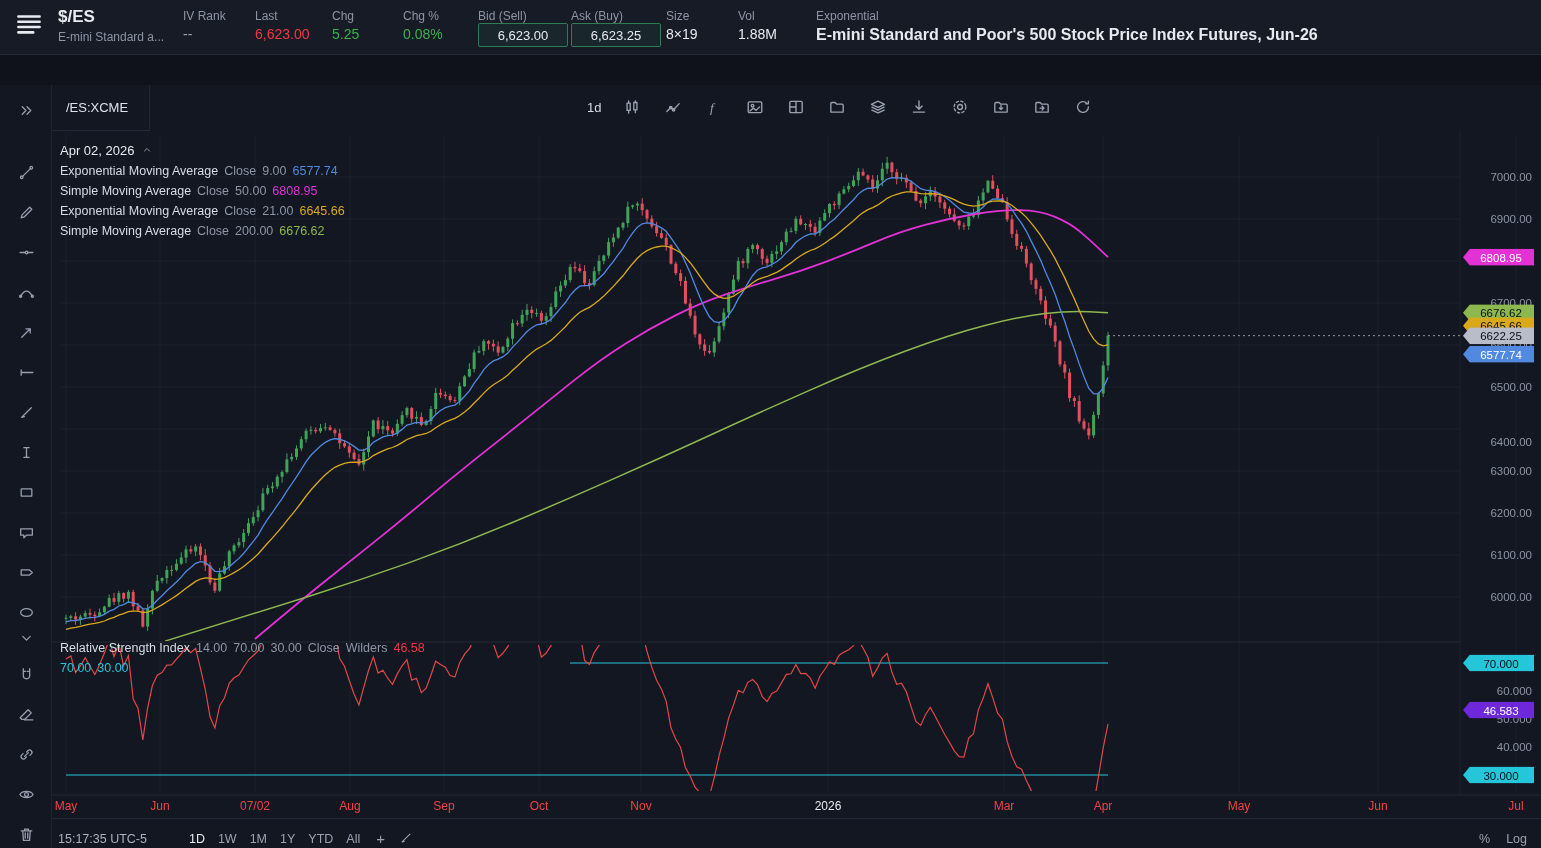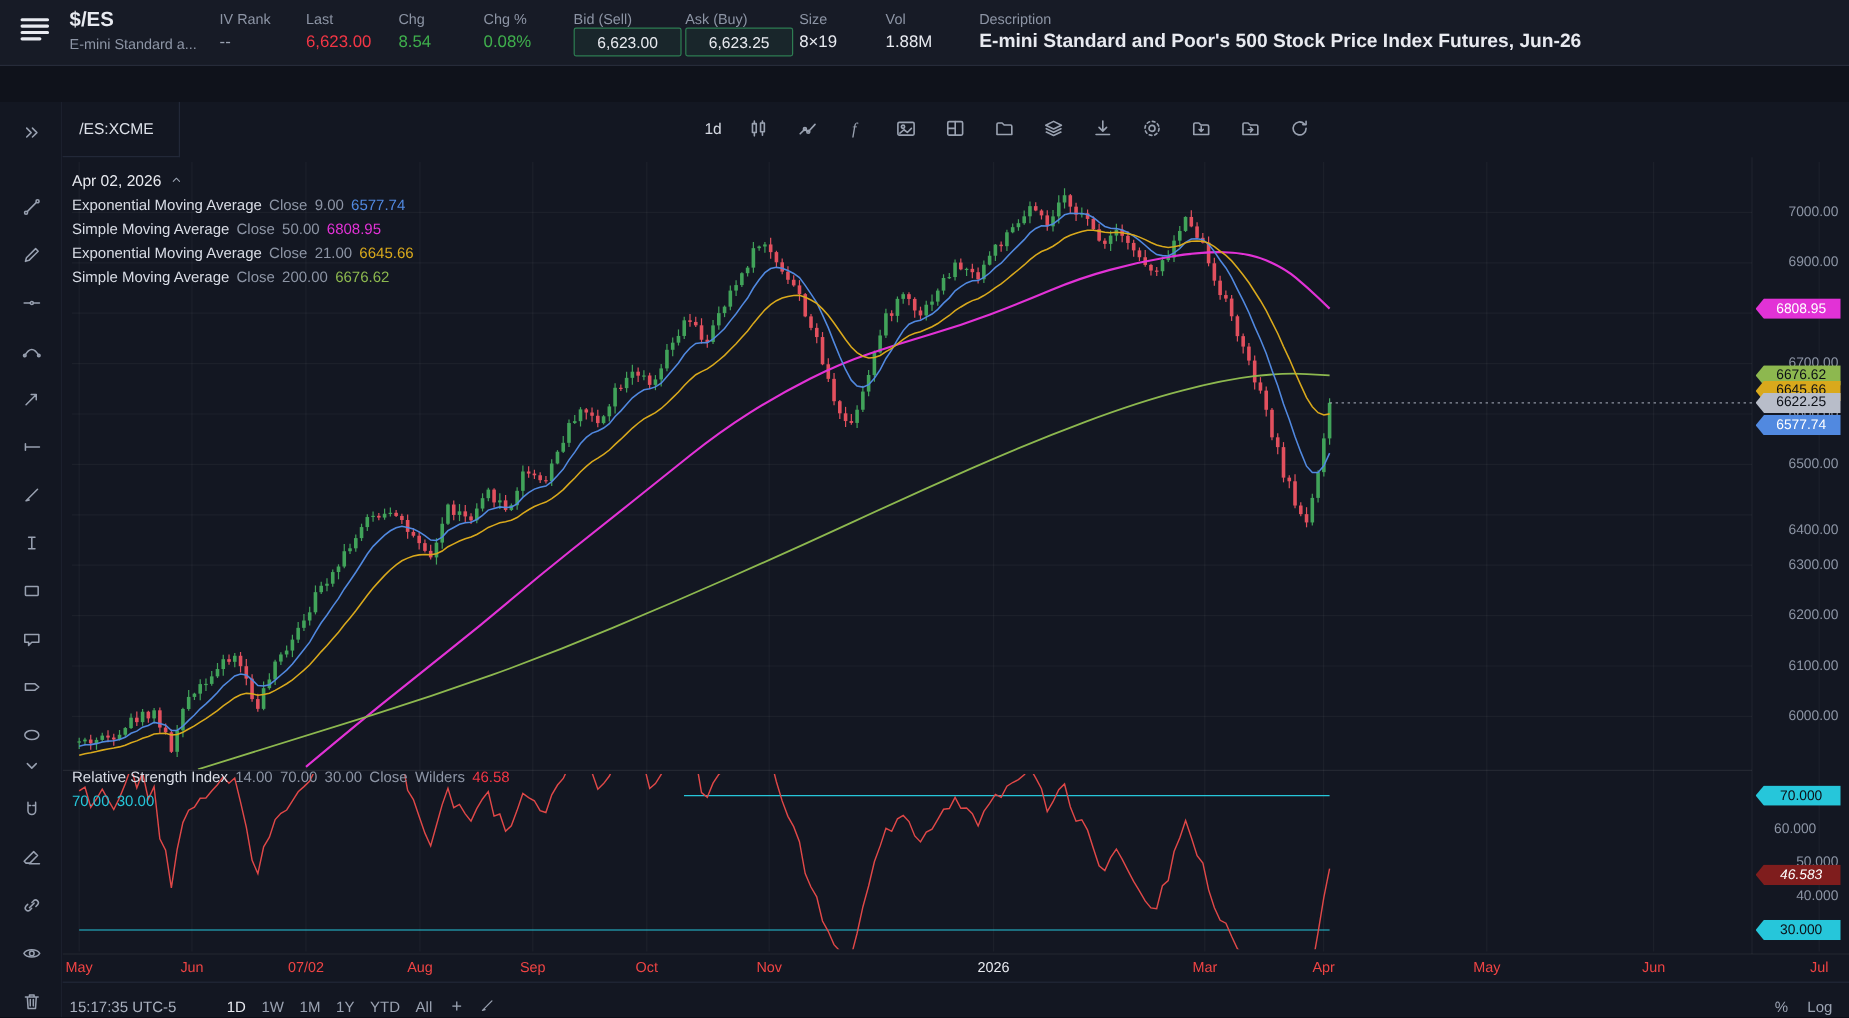--- a/index.html
+++ b/index.html
@@ -66,32 +66,32 @@
           <path d="M3 3.5h10M3 6h10M3 8.5h10M3 11h7"></path>
         </svg></div>
     <div id="hdr-symbol">$/ES</div>
     <div id="hdr-sub">E-mini Standard a...</div>
     <div id="header-fields">
         <div class="hf-lbl" style="left: 183px;">IV Rank</div>
         <div class="hf-val" style="color: rgb(154, 162, 177); left: 183px;">--</div>
         <div class="hf-lbl" style="left: 255px;">Last</div>
         <div class="hf-val" style="color: rgb(242, 54, 69); left: 255px;">6,623.00</div>
         <div class="hf-lbl" style="left: 332px;">Chg</div>
-        <div class="hf-val" style="color: rgb(63, 174, 76); left: 332px;">8.54</div>
+        <div class="hf-val" style="color: rgb(63, 174, 76); left: 332px;">5.25</div>
         <div class="hf-lbl" style="left: 403px;">Chg %</div>
         <div class="hf-val" style="color: rgb(63, 174, 76); left: 403px;">0.08%</div>
         <div class="hf-lbl" style="left: 478px;">Bid (Sell)</div>
         <div class="hf-box" style="left: 478px;">6,623.00</div>
         <div class="hf-lbl" style="left: 571px;">Ask (Buy)</div>
         <div class="hf-box" style="left: 571px;">6,623.25</div>
         <div class="hf-lbl" style="left: 666px;">Size</div>
         <div class="hf-val" style="color: rgb(232, 234, 240); left: 666px;">8×19</div>
         <div class="hf-lbl" style="left: 738px;">Vol</div>
         <div class="hf-val" style="color: rgb(232, 234, 240); left: 738px;">1.88M</div>
-        <div class="hf-lbl" style="left: 816px;">Description</div>
+        <div class="hf-lbl" style="left: 816px;">Exponential</div>
         <div class="hf-val" style="color: rgb(232, 234, 240); font-weight: bold; font-size: 16px; left: 816px;">E-mini Standard and Poor's 500 Stock Price Index Futures, Jun-26</div>
       </div>
   </div>
 
 
   <div id="sidebar">
       <div class="side-ico ico" style="top: 12px;">
         <svg viewBox="0 0 16 16" width="17" height="17">
           <path d="M4 4.5L7.5 8 4 11.5M8.5 4.5L12 8 8.5 11.5"></path>
         </svg>
@@ -813,30 +813,30 @@
         <div class="ylab" style="top: 134px;">6900.00</div>
         <div class="ylab" style="top: 176px;">6800.00</div>
         <div class="ylab" style="top: 218px;">6700.00</div>
         <div class="ylab" style="top: 260px;">6600.00</div>
         <div class="ylab" style="top: 302px;">6500.00</div>
         <div class="ylab" style="top: 344px; margin-top: 13px;">6400.00</div>
         <div class="ylab" style="top: 386px;">6300.00</div>
         <div class="ylab" style="top: 428px;">6200.00</div>
         <div class="ylab" style="top: 470px;">6100.00</div>
         <div class="ylab" style="top: 512px;">6000.00</div>
-        <div class="ylab" style="top: 606px; text-align: center;">60.000</div>
+        <div class="ylab" style="top: 606px;">60.000</div>
         <div class="ylab" style="top: 634px;">50.000</div>
         <div class="ylab" style="top: 662px;">40.000</div>
         <div class="tag" style="top: 172.241px; background: rgb(226, 50, 214); color: rgb(255, 255, 255);">6808.95</div>
         <div class="tag" style="top: 227.82px; background: rgb(141, 184, 79); color: rgb(12, 15, 22);">6676.62</div>
         <div class="tag" style="top: 240.823px; background: rgb(217, 169, 28); color: rgb(12, 15, 22);">6645.66</div>
         <div class="tag" style="top: 250.655px; background: rgb(184, 189, 201); color: rgb(12, 15, 22);">6622.25</div>
         <div class="tag" style="top: 269.349px; background: rgb(81, 137, 224); color: rgb(255, 255, 255);">6577.74</div>
         <div class="tag" style="top: 578px; background: rgb(38, 198, 218); color: rgb(12, 15, 22);">70.000</div>
-        <div class="tag" style="top: 644px; background: #7f1d1d; color: rgb(255, 255, 255); font-style: italic;">46.583</div>
+        <div class="tag" style="top: 625px; background: #6d28d9; color: rgb(255, 255, 255);">46.583</div>
         <div class="tag" style="top: 690px; background: rgb(38, 198, 218); color: rgb(12, 15, 22);">30.000</div>
       </div>
     <div id="xaxis-layer">
         <div class="xlab" style="left: 14px;">May</div>
         <div class="xlab" style="left: 108px;">Jun</div>
         <div class="xlab" style="left: 203px;">07/02</div>
         <div class="xlab" style="left: 298px;">Aug</div>
         <div class="xlab" style="left: 392px;">Sep</div>
         <div class="xlab" style="left: 487px;">Oct</div>
         <div class="xlab" style="left: 589px;">Nov</div>

